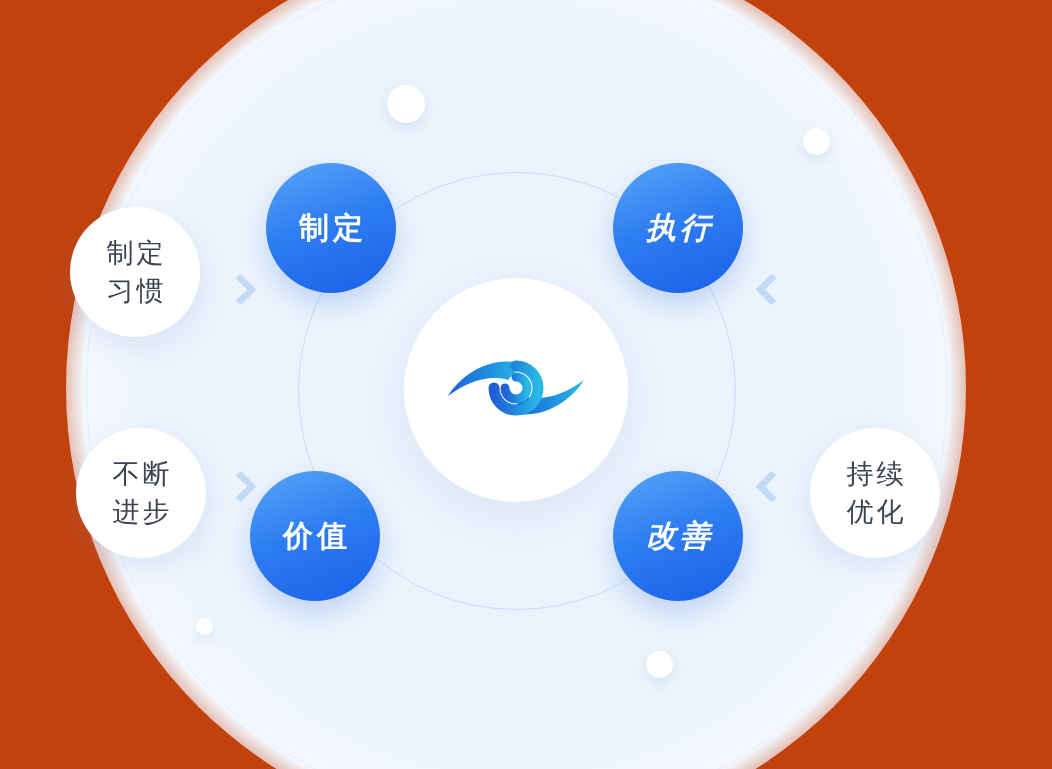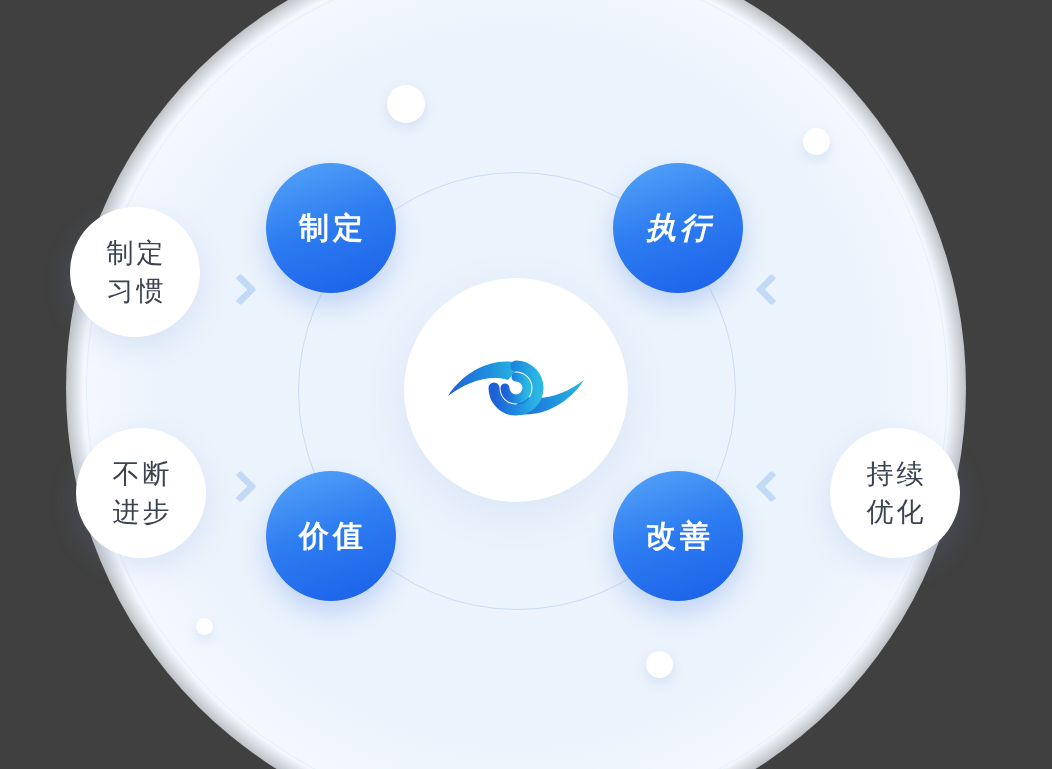--- a/index.html
+++ b/index.html
@@ -1,17 +1,17 @@
 <!DOCTYPE html>
 <html><head>
 <meta charset="utf-8">
 <style>
   html,body{margin:0;padding:0;background:#ffffff;}
   body{font-family:"Liberation Sans","DejaVu Sans",sans-serif;}
-  .stage{position:relative;width:1052px;height:769px;margin:0 auto;background:#404040;overflow:hidden;}
+  .stage{position:relative;width:1052px;height:769px;margin:0 auto;background:#c2410c;overflow:hidden;}
 
   
   .halo{position:absolute;left:66px;top:-62px;width:900px;height:900px;border-radius:50%;
         background:radial-gradient(circle,#ebf3fc 0%,#ebf3fc 56%,#f4f8fe 68%,rgba(246,250,254,0) 77%);}
   .halo-ring{position:absolute;left:86px;top:-42px;width:860px;height:860px;border-radius:50%;
         border:1px solid rgba(214,230,250,0.55);}
 
   
   .cycle-ring{position:absolute;left:298px;top:172px;width:436px;height:436px;border-radius:50%;
         border:1px solid #c9dcf6;}
@@ -22,32 +22,32 @@
         display:flex;align-items:center;justify-content:center;}
 
   
   .node{position:absolute;width:130px;height:130px;border-radius:50%;
         background:linear-gradient(160deg,#57a5f8 0%,#2d7cf1 48%,#1a5fe8 100%);
         box-shadow:0 12px 26px rgba(44,106,225,0.22);
         display:flex;align-items:center;justify-content:center;}
   .node-label{color:#ffffff;font-size:30px;font-weight:700;letter-spacing:4px;text-indent:4px;}
   .node-plan{left:266px;top:163px;}
   .node-do{left:613px;top:163px;font-style:italic;}
-  .node-value{left:266px;top:471px;}
-  .node-improve{left:613px;top:471px;}
+  .node-value{left:250px;top:471px;}
+  .node-improve{left:613px;top:471px;font-style:italic;}
 
   
   .sat{position:absolute;width:130px;height:130px;border-radius:50%;background:#ffffff;
         box-shadow:0 10px 28px rgba(120,150,210,0.18);
         display:flex;flex-direction:column;align-items:center;justify-content:center;}
   .sat-line{color:#3b4350;font-size:27px;font-weight:500;letter-spacing:3px;text-indent:3px;line-height:38px;}
   .sat-habit{left:70px;top:207px;}
   .sat-action{left:824px;top:207px;}
   .sat-progress{left:76px;top:428px;justify-content:center;}
-  .sat-optimize{left:830px;top:428px;}
+  .sat-optimize{left:810px;top:428px;}
 
   
   .chev{position:absolute;width:16px;height:16px;border-top:7px solid #c3daf7;border-right:7px solid #c3daf7;
         border-radius:3px;}
   .chev-right{transform:rotate(45deg);}
   .chev-left{transform:rotate(-135deg);}
   .chev-lt{left:229px;top:278px;}
   .chev-lb{left:229px;top:475px;}
   .chev-rt{left:760px;top:278px;}
   .chev-rb{left:760px;top:475px;}

